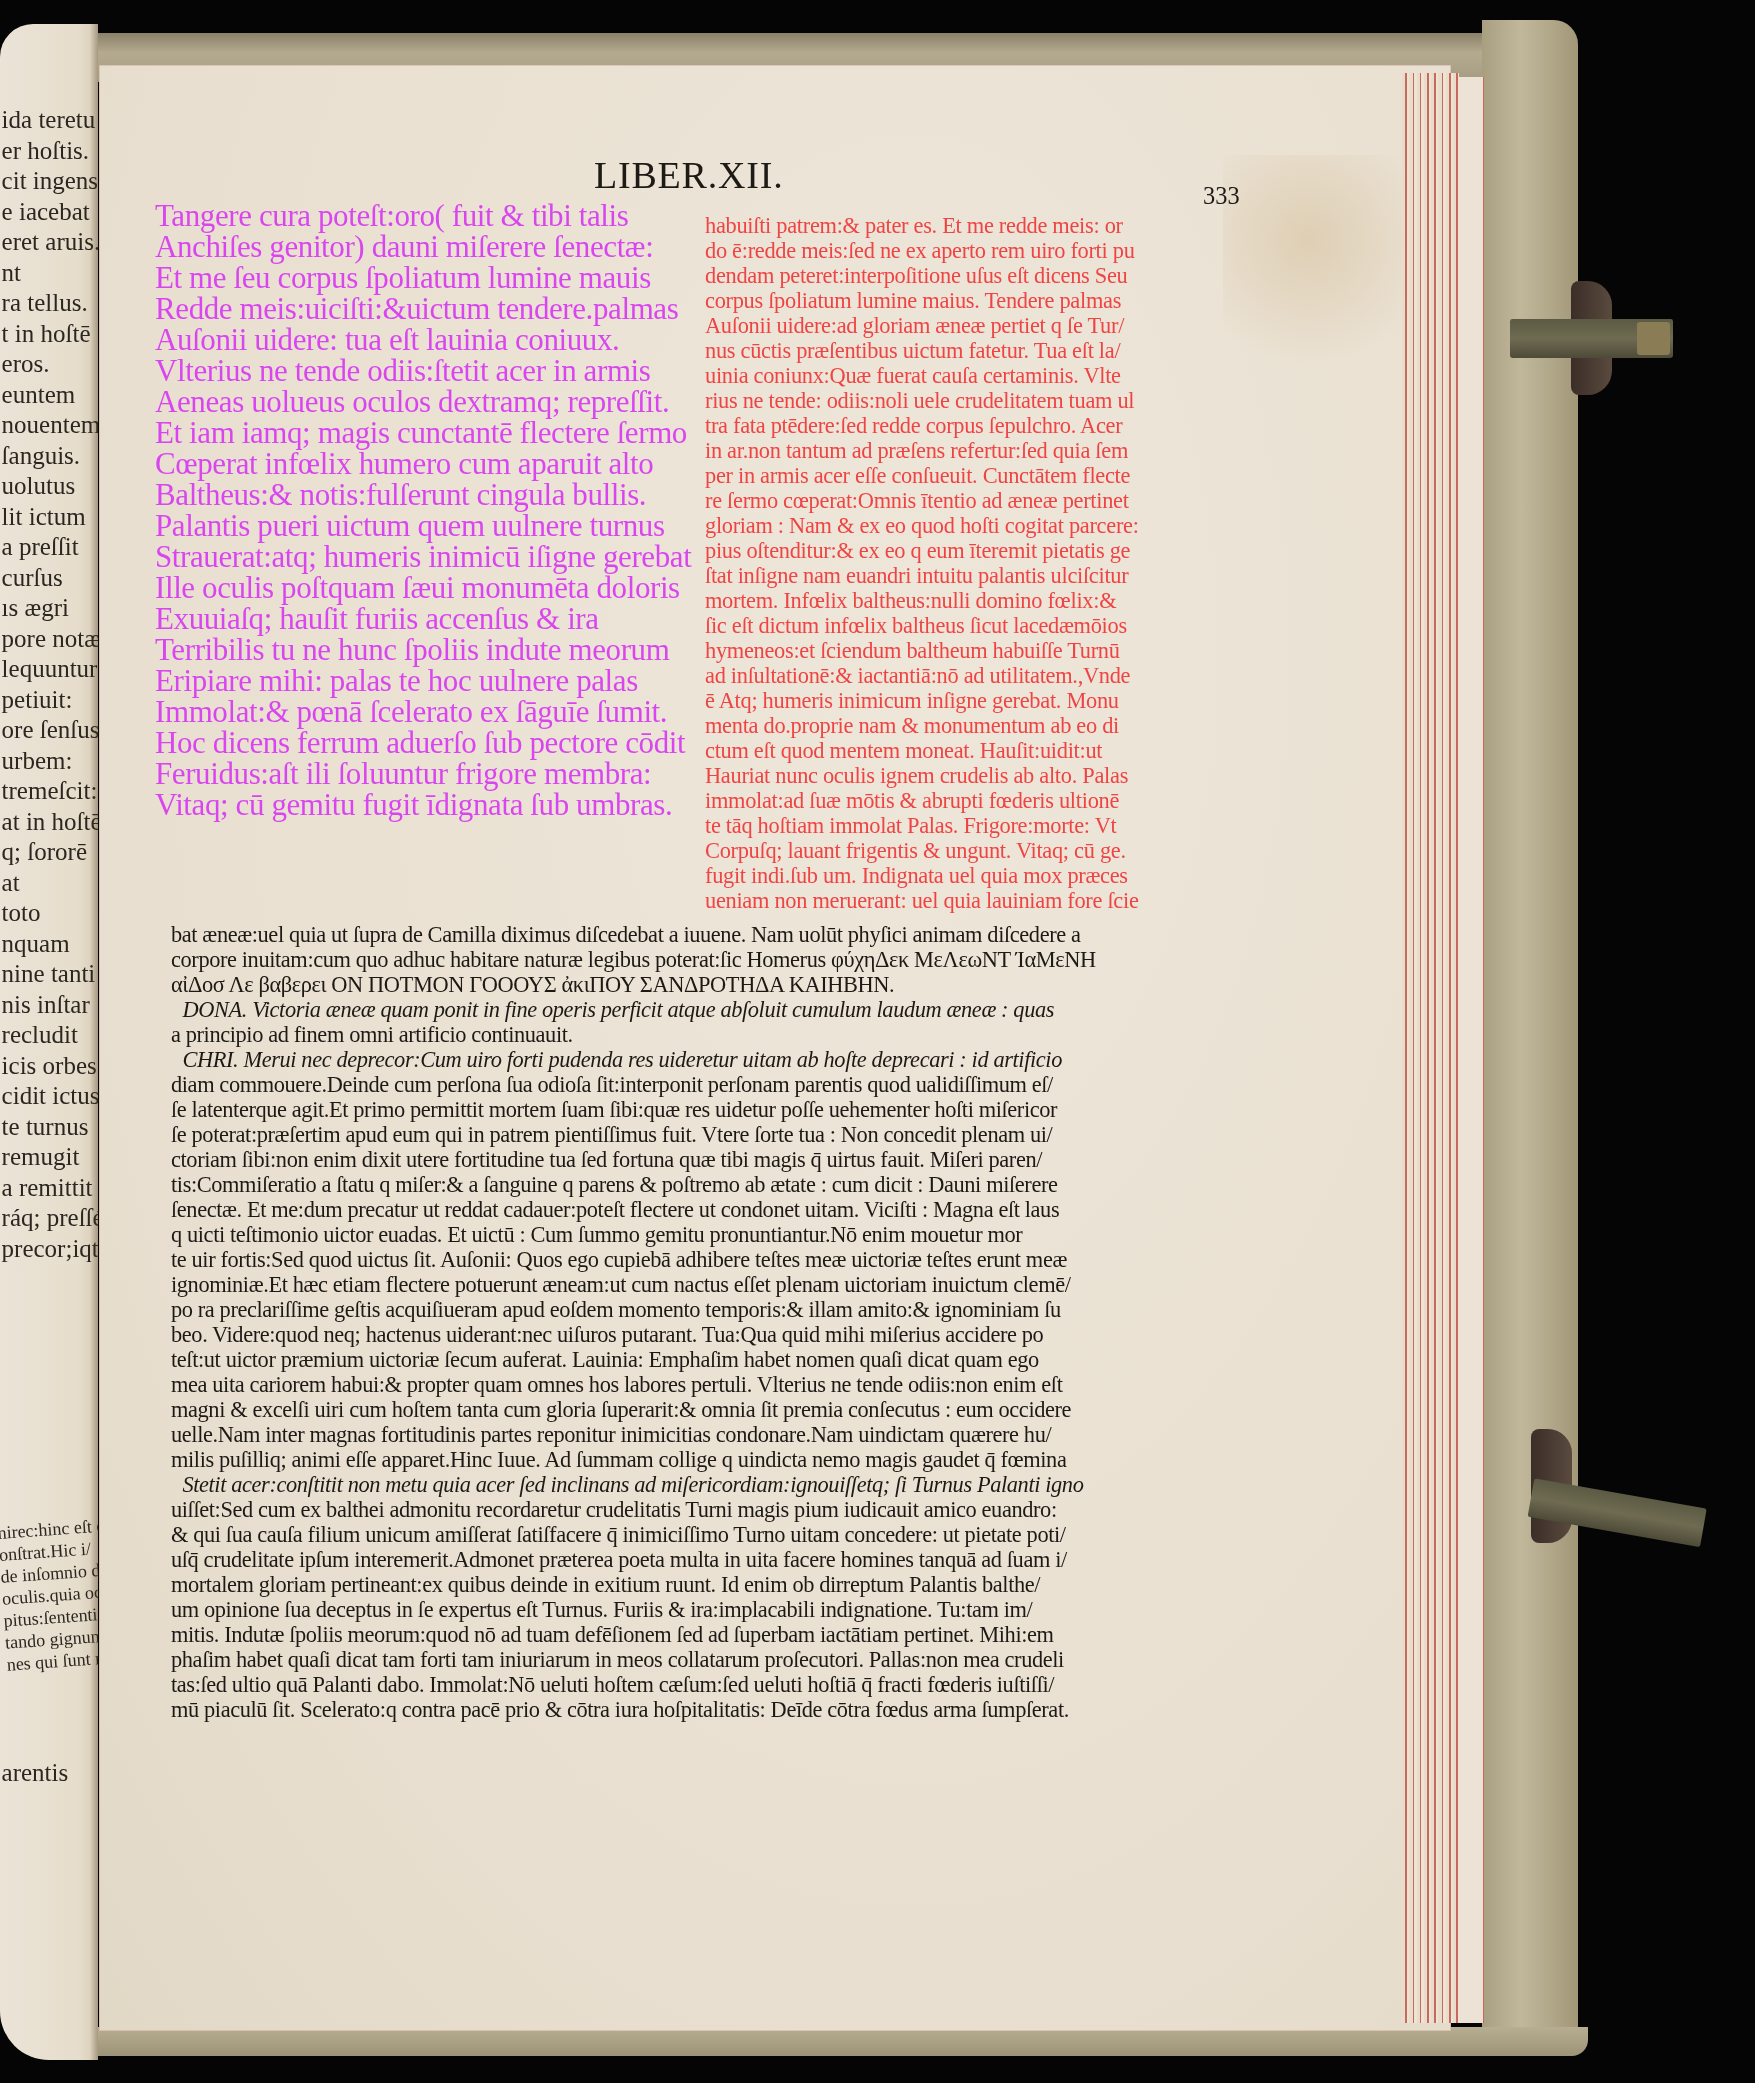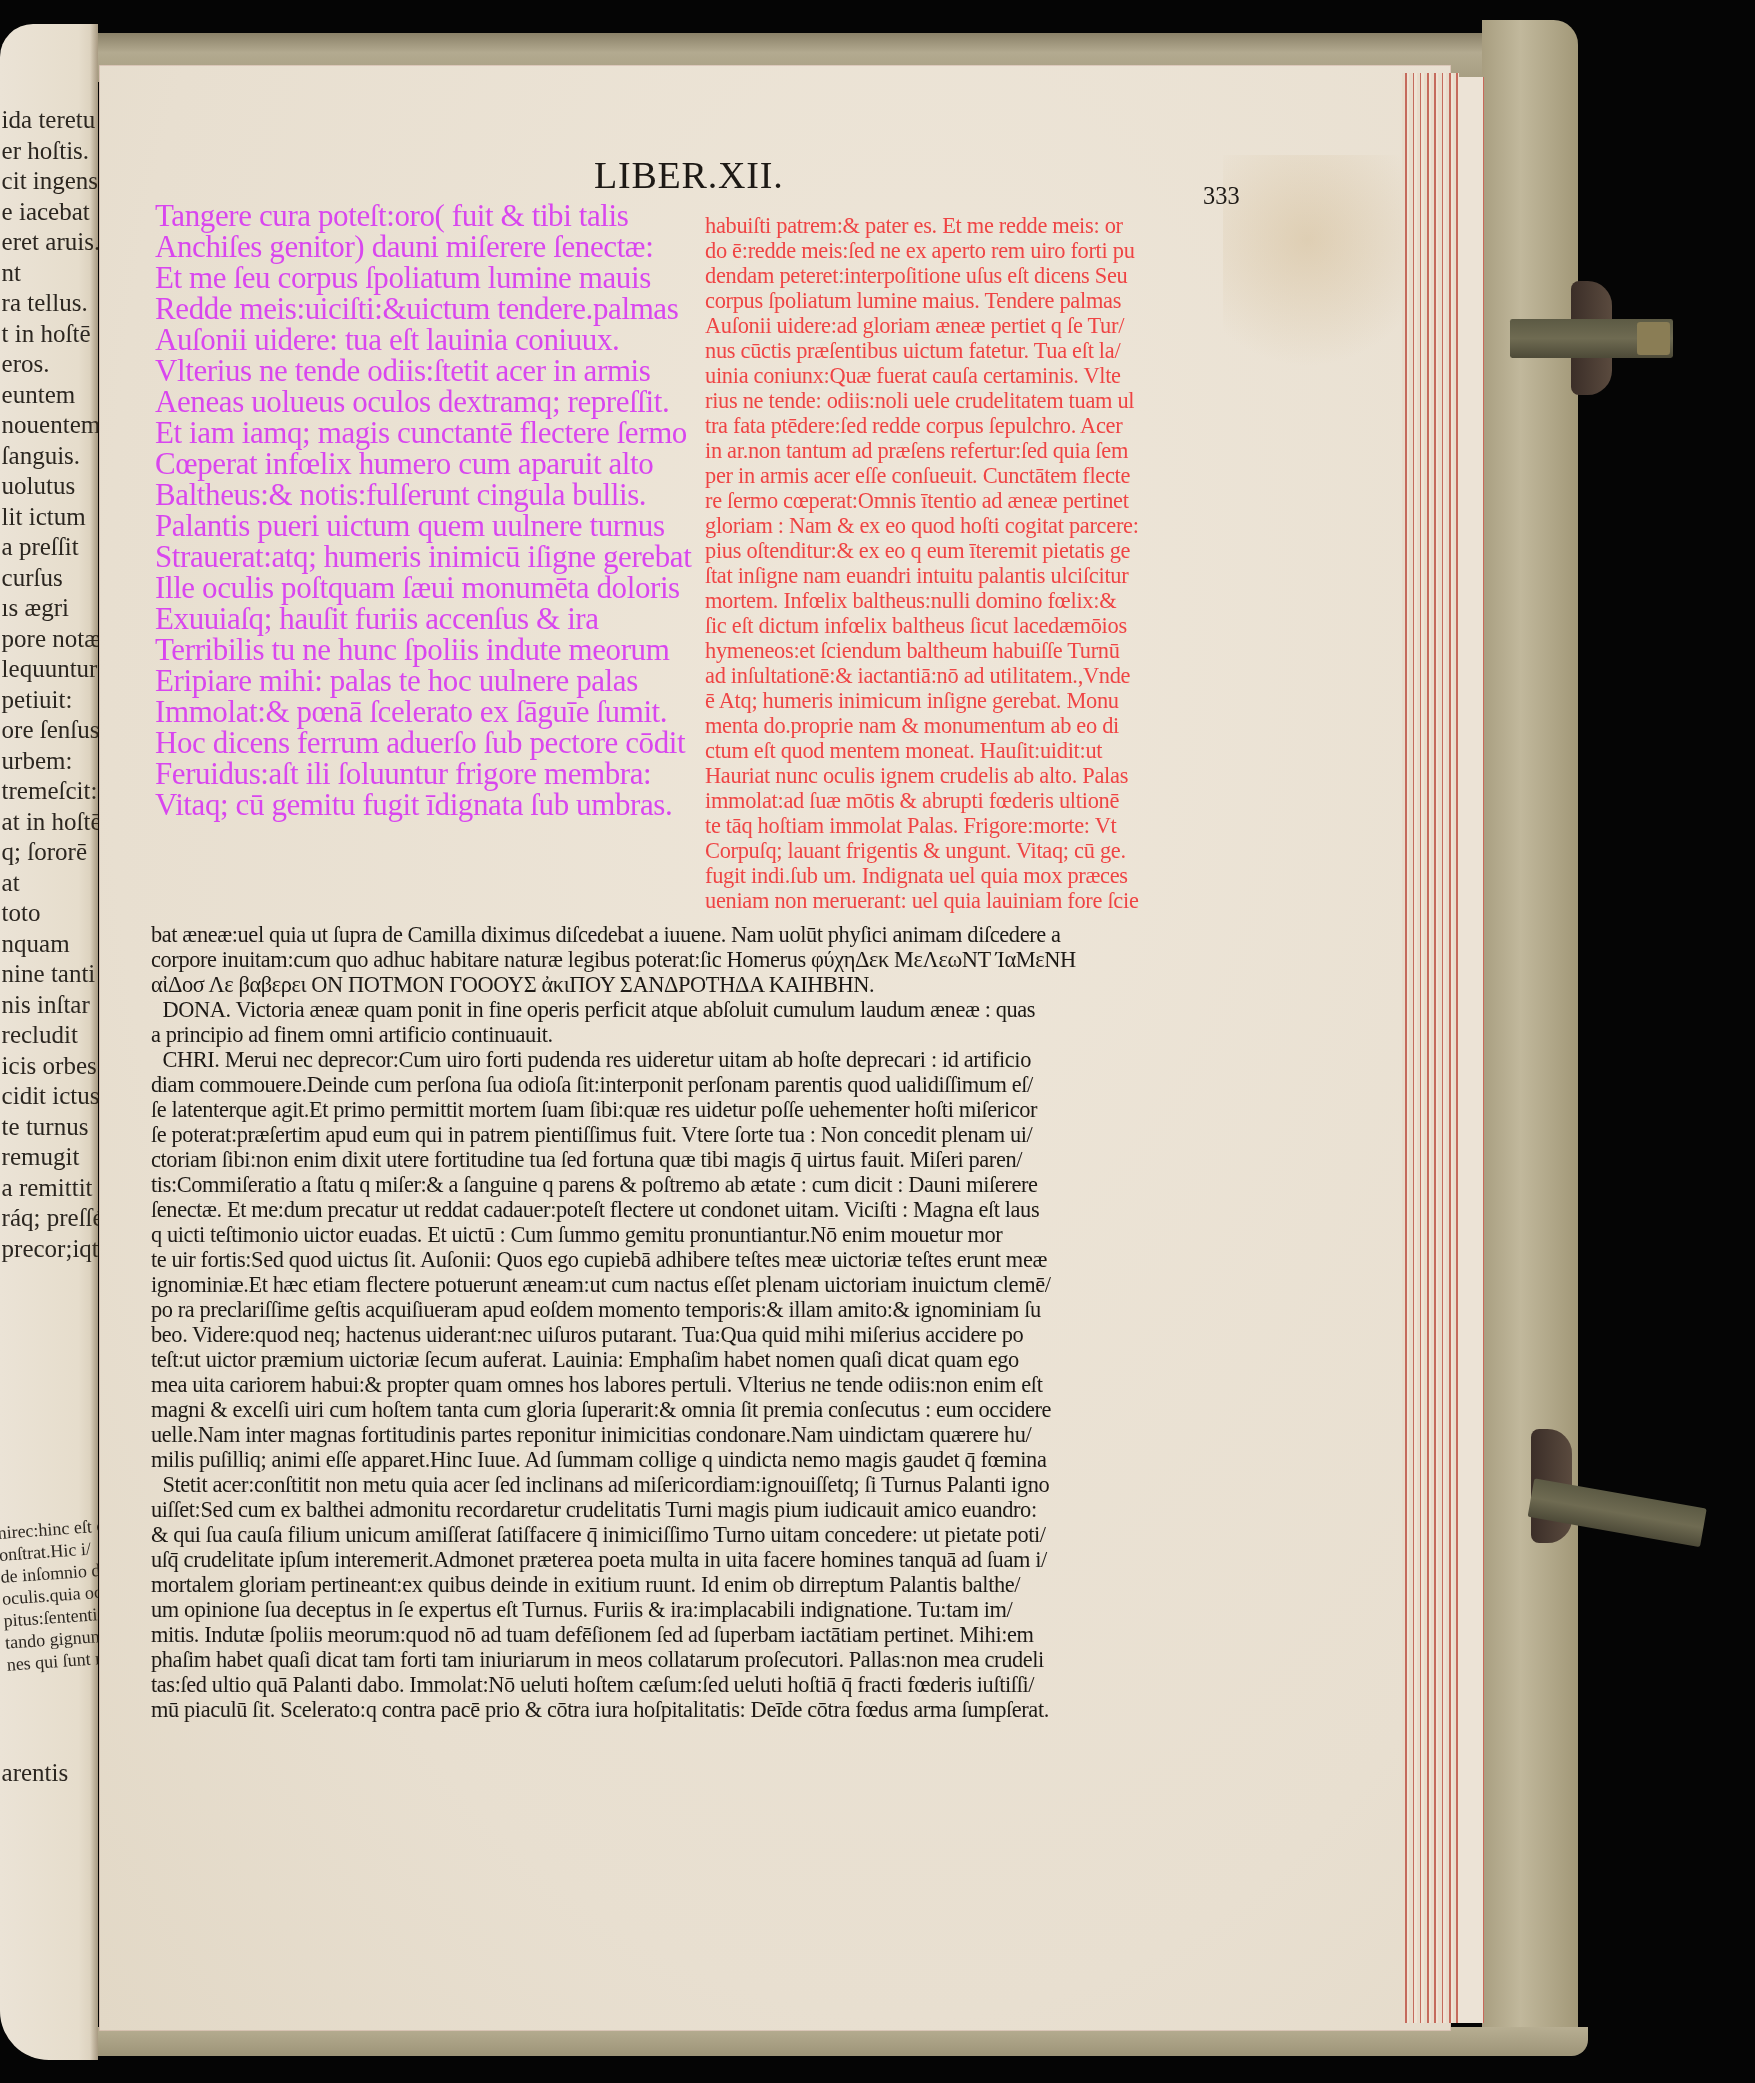--- a/index.html
+++ b/index.html
@@ -71,22 +71,22 @@
     .verse div { white-space:nowrap; height:31px; letter-spacing:-0.4px; }
     .gloss-right {
       position:absolute; left:705px; top:213px; width:539px;
       font-size:22.4px; line-height:25px; color:#ef4444;
     }
     .gloss-right div { white-space:nowrap; height:25px; letter-spacing:-0.3px; }
     .gloss-full {
       position:absolute; left:151px; top:922px; width:1095px;
       font-size:22.4px; line-height:25px; color:#1d1915;
     }
-    .gloss-full div { white-space:nowrap; height:25px; letter-spacing:-0.4px; }
-    .gloss-full .indent { padding-left:11.4px; }
+    .gloss-full div { white-space:nowrap; height:25px; letter-spacing:-0.4px;margin-left:20px; }
+    .gloss-full .indent { padding-left:11.4px;font-style:italic; }
     .clasp {
       position:absolute; height:39px; width:163px;
       background:linear-gradient(180deg,#5c5a44 0%,#6f6b52 50%,#4d4a38 100%);
       border-radius:2.4px;
     }
     .clasp-end {
       position:absolute; width:33px; height:33px; background:#8a7d55; border-radius:3.3px;
     }
     .clasp-block {
       position:absolute; width:41px; height:114px;

